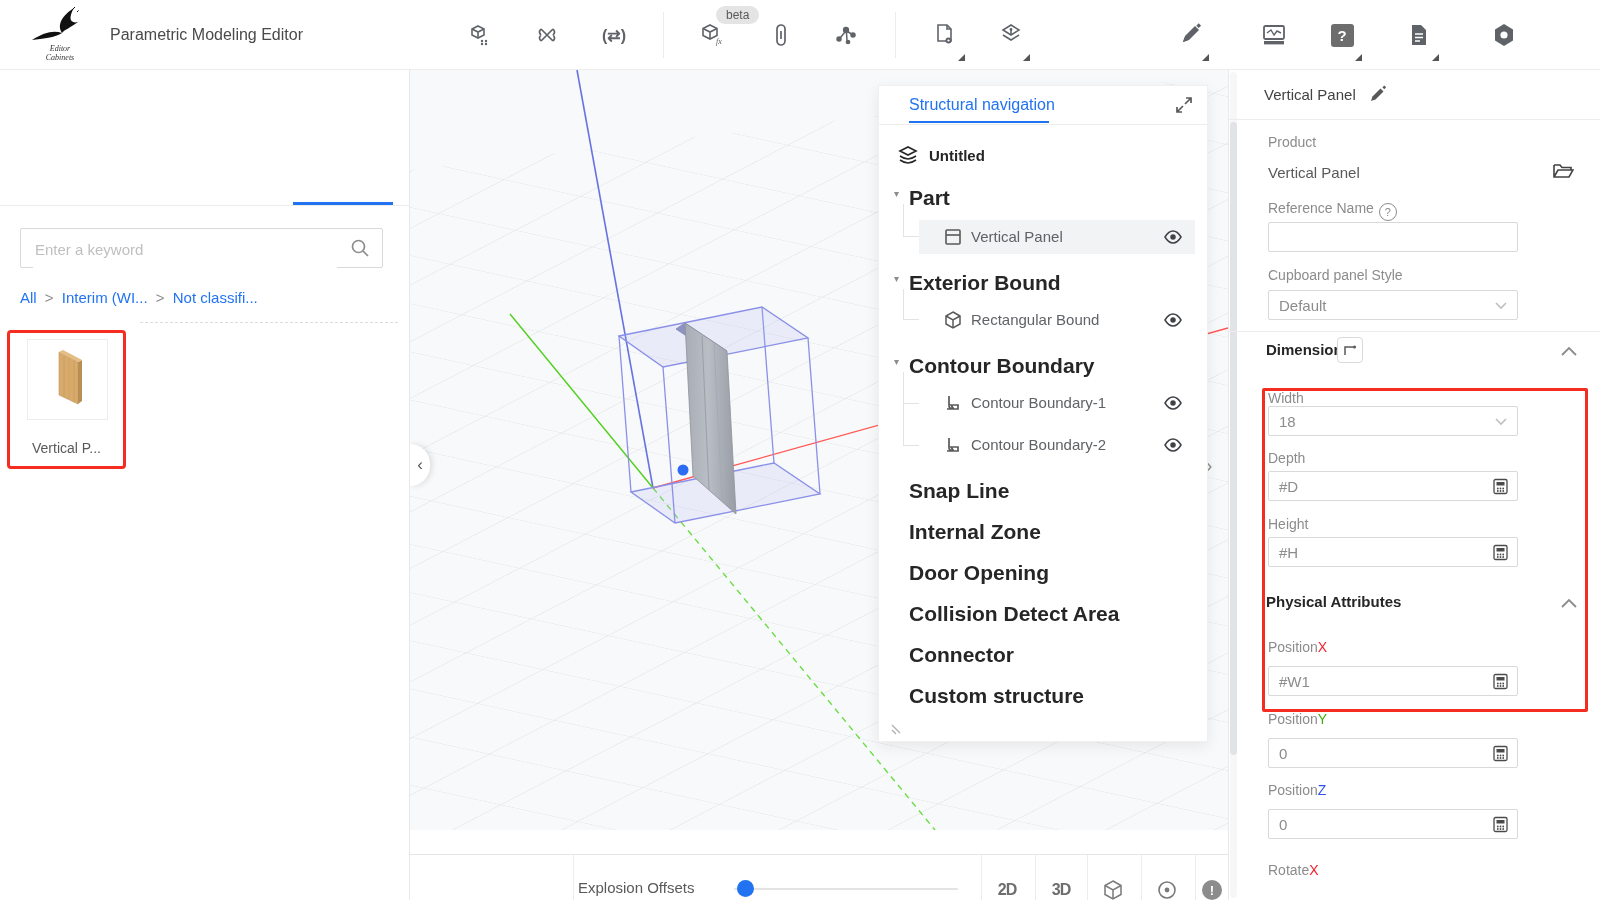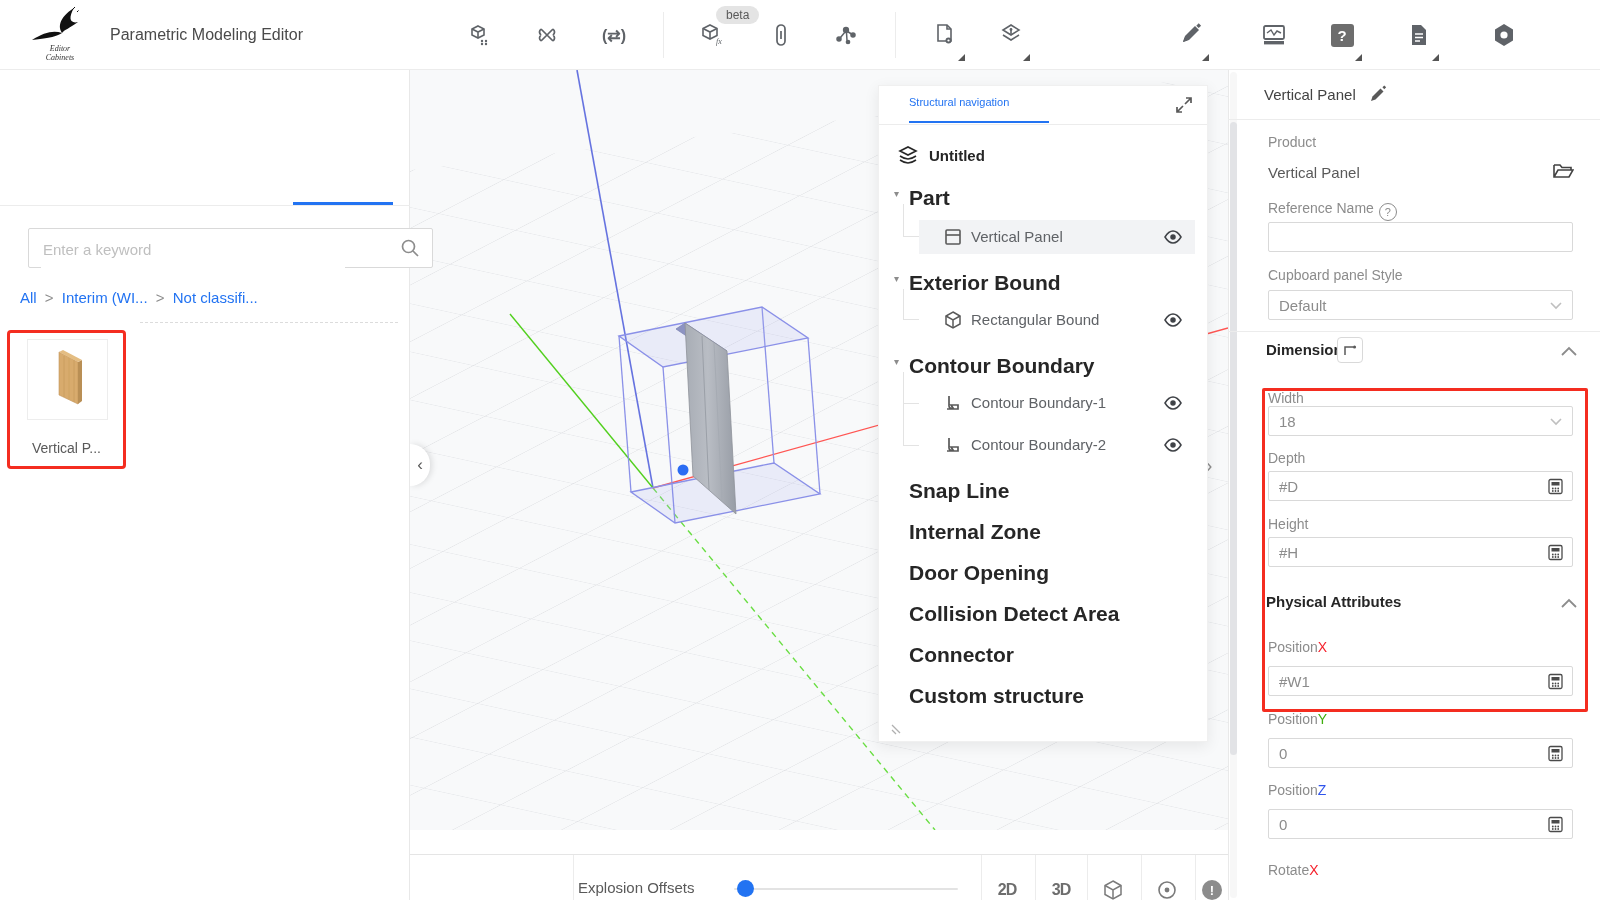--- a/index.html
+++ b/index.html
@@ -15,21 +15,21 @@
   .hcaret{position:absolute;width:7px;height:7px;}
   .logo-text{position:absolute;left:30px;top:44px;width:60px;text-align:center;font-family:"Liberation Serif",serif;font-style:italic;font-size:8px;line-height:9px;color:#333;}
   
   .lpanel{position:absolute;left:0;top:70px;width:410px;height:830px;background:#fff;border-right:1px solid #e8e8e8;box-sizing:border-box;}
   .tabs-border{position:absolute;left:0;top:135px;width:410px;height:1px;background:#ececec;}
   .tab{position:absolute;top:82px;width:130px;text-align:center;cursor:pointer;color:#595959;}
   .tab .ticon{height:24px;display:flex;align-items:center;justify-content:center;}
   .tab .tlabel{font-size:15px;margin-top:4px;}
   .tab.active{color:#2273f2;}
   .tab-underline{position:absolute;left:293px;top:132px;width:100px;height:3px;background:#2273f2;}
-  .search{position:absolute;left:20px;top:158px;width:405px;height:40px;border:1px solid #d9d9d9;border-radius:2px;box-sizing:border-box;background:#fff;margin-left:8px;}
+  .search{position:absolute;left:20px;top:158px;width:363px;height:40px;border:1px solid #d9d9d9;border-radius:2px;box-sizing:border-box;background:#fff;}
   .search input{position:absolute;left:12px;top:0;width:300px;height:38px;border:none;outline:none;font-size:15px;color:#595959;font-family:"Liberation Sans",sans-serif;}
   .search input::placeholder{color:#bfbfbf;}
   .search .mag{position:absolute;right:12px;top:9px;color:#8c8c8c;}
   .crumbs{position:absolute;left:20px;top:219px;font-size:15px;color:#2273f2;}
   .crumbs .sep{color:#8c8c8c;margin:0 4px;}
   .card-red{position:absolute;left:7px;top:260px;width:119px;height:139px;border:3px solid #f42d20;border-radius:4px;box-sizing:border-box;}
   .thumb{position:absolute;left:27px;top:269px;width:81px;height:81px;border:1px solid #ededed;background:#fff;box-sizing:border-box;}
   .card-label{position:absolute;left:10px;top:370px;width:113px;text-align:center;font-size:14px;color:#595959;}
   .dash-sep{position:absolute;left:140px;top:252px;width:258px;border-top:1px dashed #dcdcdc;}
   
@@ -38,21 +38,21 @@
   .handle-r{position:absolute;left:1198px;top:448px;width:22px;height:34px;color:#8c8c8c;font-size:20px;display:flex;align-items:center;justify-content:center;cursor:pointer;}
   
   .bbar{position:absolute;left:410px;top:854px;width:818px;height:80px;background:#fff;border-top:1px solid #e5e5e5;box-sizing:border-box;}
   .bbar .bdiv{position:absolute;top:0;width:1px;height:70px;background:#ececec;}
   .bbar .explab{position:absolute;left:168px;top:24px;font-size:15px;color:#595959;}
   .slider-track{position:absolute;left:324px;top:33px;width:224px;height:2px;background:#e3e3e3;border-radius:1px;}
   .slider-thumb{position:absolute;left:327px;top:25px;width:17px;height:17px;border-radius:50%;background:#2273f2;cursor:pointer;}
   .bbtn{position:absolute;top:0;width:52px;height:70px;display:flex;align-items:center;justify-content:center;font-size:16px;color:#6d6d6d;font-weight:bold;cursor:pointer;letter-spacing:-1px;}
   
   .snav{position:absolute;left:878px;top:85px;width:330px;height:657px;background:#fff;border:1px solid #f0f0f0;box-shadow:0 4px 14px rgba(0,0,0,.08);box-sizing:border-box;}
-  .snav-tab{position:absolute;left:30px;top:10px;font-size:11px;color:#2273f2;cursor:pointer;}
+  .snav-tab{position:absolute;left:30px;top:10px;font-size:16px;color:#2273f2;cursor:pointer;}
   .snav-underline{position:absolute;left:30px;top:35px;width:140px;height:2px;background:#2273f2;}
   .snav-hborder{position:absolute;left:0;top:38px;width:100%;height:1px;background:#ececec;}
   .tree-root{position:absolute;left:18px;top:58px;display:flex;align-items:center;gap:10px;font-size:15px;font-weight:bold;color:#262626;}
   .tgroup{position:absolute;left:30px;font-size:21px;font-weight:bold;color:#262626;cursor:pointer;}
   .tcaret{position:absolute;left:15px;font-size:10px;color:#8c8c8c;}
   .tline-v{position:absolute;left:24px;width:1px;background:#e3e3e3;}
   .tline-h{position:absolute;left:24px;width:16px;height:1px;background:#e3e3e3;}
   .trow{position:absolute;left:40px;width:276px;height:34px;cursor:pointer;}
   .trow.sel{background:#f2f3f5;}
   .trow .ricon{position:absolute;left:24px;top:7px;color:#595959;}
@@ -60,21 +60,21 @@
   .trow .reye{position:absolute;right:12px;top:7px;color:#3f4247;cursor:pointer;}
   .snav-resize{position:absolute;left:12px;bottom:6px;color:#b0b0b0;}
   
   .rpanel{position:absolute;left:1228px;top:70px;width:372px;height:830px;background:#fff;border-left:1px solid #e9e9e9;box-sizing:border-box;}
   .rscroll-track{position:absolute;left:1230px;top:72px;width:7px;height:826px;background:#f7f7f7;border-radius:4px;}
   .rscroll-thumb{position:absolute;left:1230px;top:122px;width:7px;height:633px;background:#e2e3e6;border-radius:4px;}
   .rtitle{position:absolute;left:1264px;top:86px;font-size:15px;color:#434343;}
   .rdiv{position:absolute;left:1228px;width:372px;height:1px;background:#ececec;}
   .rlbl{position:absolute;left:1268px;font-size:14px;color:#8c8c8c;}
   .rval{position:absolute;left:1268px;font-size:15px;color:#595959;}
-  .rfield{position:absolute;left:1268px;width:305px;height:30px;border:1px solid #d9d9d9;border-radius:2px;background:#fff;box-sizing:border-box;display:flex;align-items:center;padding:0 10px;font-size:15px;color:#8c8c8c;}
+  .rfield{position:absolute;left:1268px;width:250px;height:30px;border:1px solid #d9d9d9;border-radius:2px;background:#fff;box-sizing:border-box;display:flex;align-items:center;padding:0 10px;font-size:15px;color:#8c8c8c;}
   .rfield .fic{position:absolute;right:8px;top:6px;color:#4a4a4a;}
   .rsect{position:absolute;left:1266px;font-size:15px;font-weight:bold;color:#262626;}
   .chevup{position:absolute;left:1560px;color:#8c8c8c;cursor:pointer;}
   .axis-x{color:#f5222d;} .axis-y{color:#3fae0e;} .axis-z{color:#2f54eb;}
   .red-box{position:absolute;border:3px solid #f42d20;border-radius:2px;box-sizing:border-box;pointer-events:none;}
   .qcircle{display:inline-block;width:16px;height:16px;border:1px solid #8c8c8c;border-radius:50%;font-size:11px;line-height:16px;text-align:center;color:#8c8c8c;margin-left:5px;vertical-align:-3px;}
   .dimbtn{position:absolute;left:1337px;top:337px;width:26px;height:26px;border:1px solid #d9d9d9;border-radius:4px;box-sizing:border-box;display:flex;align-items:center;justify-content:center;color:#595959;cursor:pointer;background:#fff;}
 </style>
 </head>
 <body>

